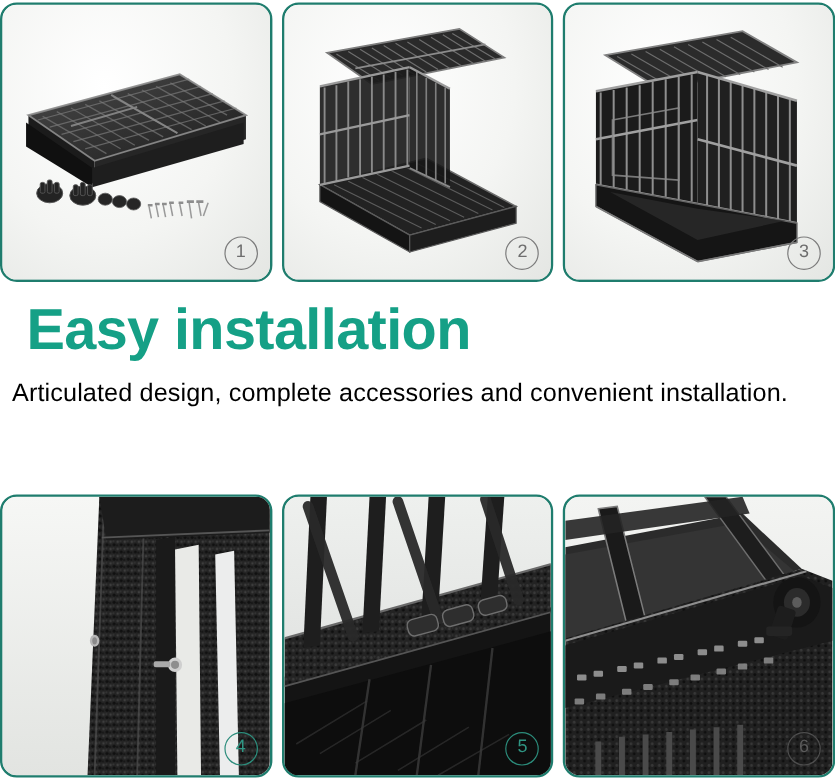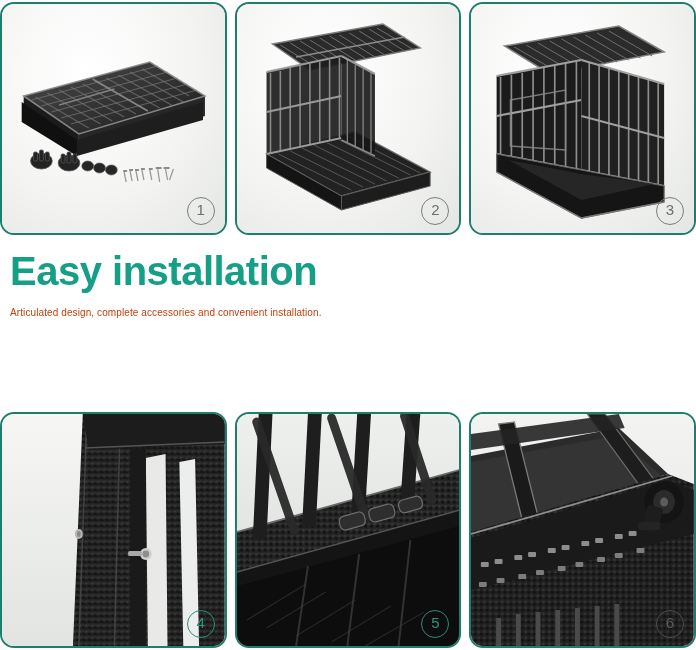--- a/index.html
+++ b/index.html
@@ -39,25 +39,25 @@
     font-size:15px;line-height:23px;text-align:center;
     font-family:"Liberation Sans", sans-serif;
     z-index:9;
   }
   .badge.on-dark{border-color:#2c8d7c;color:#2f9583;}
   .badge.on-dark6{border-color:#4e4e4e;color:#5a5a5a;}
 
   
   .textblock{position:absolute;left:10px;top:250px;width:680px;}
   .heading{
-    font-size:40px;font-weight:bold;color:#15a086;
-    letter-spacing:-0.5px;margin:0 0 14px 0;line-height:1.08;
+    font-size:48px;font-weight:bold;color:#15a086;
+    letter-spacing:-0.5px;margin:0 0 14px 12px;line-height:1.08;
   }
   .subheading{
-    font-size:10px;color:#c2410c;margin:0;letter-spacing:0.1px;
+    font-size:21px;color:#000000;margin:0;letter-spacing:0.1px;
   }
 
   
   .bg-studio{
     position:absolute;inset:0;
     background:
       radial-gradient(ellipse at 38% 30%, #ffffff 0%, #f4f5f3 55%, #e4e6e3 100%);
   }
   svg.art{position:absolute;inset:0;width:100%;height:100%;display:block;}
 </style>

